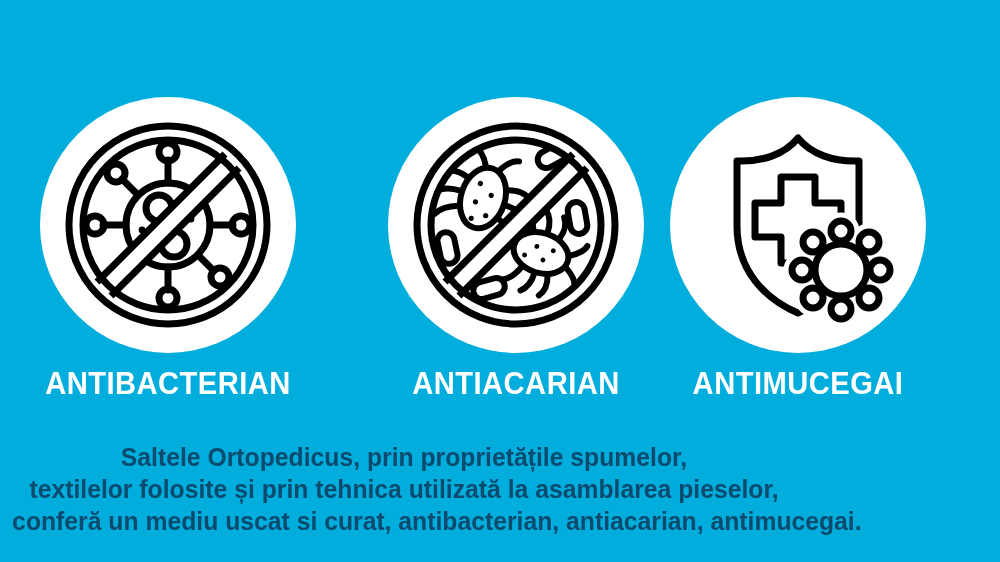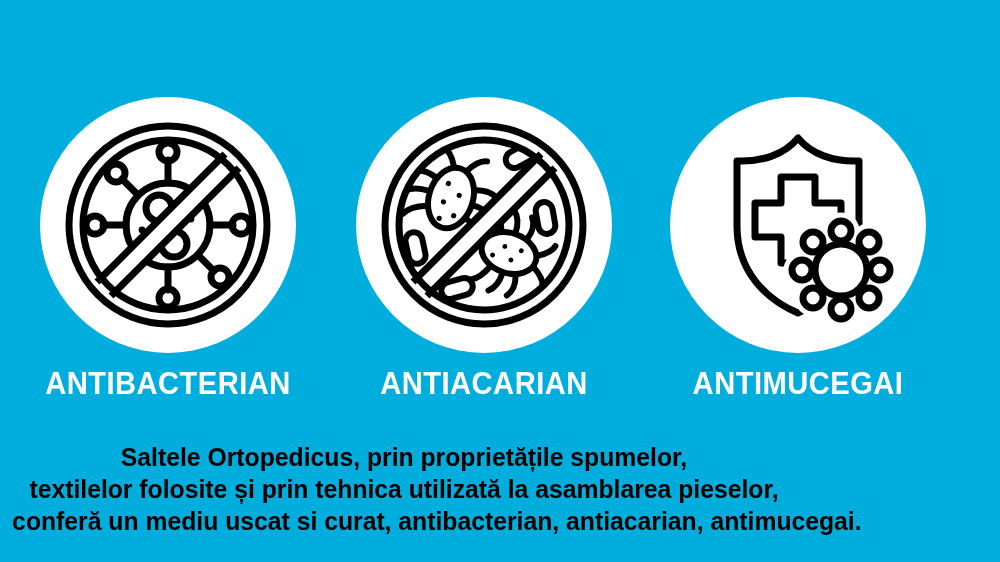--- a/index.html
+++ b/index.html
@@ -30,21 +30,21 @@
     height: 330px;
   }
 
   .feature {
     position: absolute;
     top: 0;
     width: 256px;
     height: 330px;
   }
   .feature-1 { left: 40px; }
-  .feature-2 { left: 356px; }
+  .feature-2 { left: 388px; }
   .feature-3 { left: 670px; }
 
   .icon-disc {
     position: absolute;
     top: 0;
     left: 0;
     width: 256px;
     height: 256px;
     border-radius: 50%;
     background: #ffffff;
@@ -75,21 +75,21 @@
     transform-origin: center center;
   }
 
   
   .tagline {
     position: absolute;
     left: 0;
     top: 441px;
     width: 808px;
     text-align: center;
-    color: #000000;
+    color: #0c4a6e;
   }
   .tagline-line {
     display: block;
     font-family: "Liberation Sans", sans-serif;
     font-weight: bold;
     font-size: 25.5px;
     line-height: 32px;
     white-space: nowrap;
     transform: scaleX(0.97);
   }

